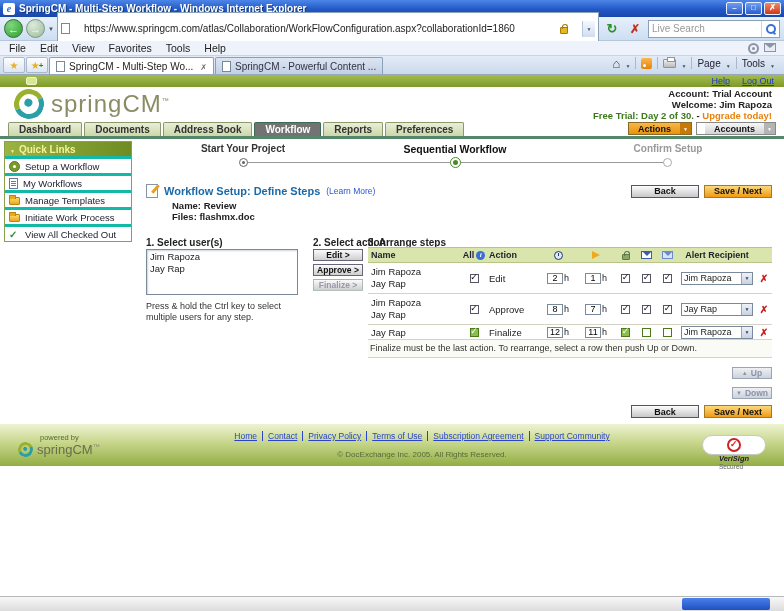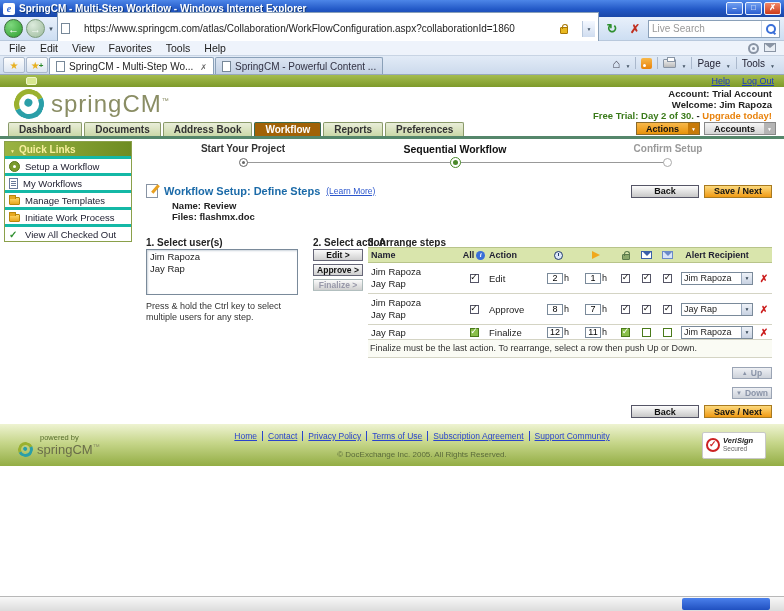--- a/index.html
+++ b/index.html
@@ -109,27 +109,27 @@
   .logotm { font-size:7px; color:#8a8d64; vertical-align:super; }
   .acctinfo { position:absolute; right:12px; top:1px; text-align:right; font-size:9.5px; font-weight:bold; line-height:11px; color:#222; }
   .trial-green { color:#3a7a1a; }
   .upgrade { color:#e8820c; }
 
   .navrow { position:absolute; top:123px; left:0; width:100%; height:16px;
     background:#fff; border-bottom:3px solid #55876b; display:flex; align-items:flex-end; padding-left:8px; }
   .ntab { height:14px; font-size:10px; font-weight:bold; color:#333;
     background:linear-gradient(#e9eed9,#cbd8a8); border:1px solid #8a9a6a; border-bottom:none;
     padding:0 10px; display:flex; align-items:center; margin-right:2px; border-radius:2px 2px 0 0; }
-  .ntab.active { background:#a16207; color:#fff; border-color:#3a6a50;margin-top:40px; }
+  .ntab.active { background:#737373; color:#fff; border-color:#3a6a50;margin-top:40px; }
   .navbtns { margin-left:auto; display:flex; gap:4px; margin-right:8px; align-items:center; padding-bottom:1px; }
   .ddbtn { display:flex; height:13px; border:1px solid #8a6a2a; font-size:9px; font-weight:bold; }
   .ddbtn .lbl { padding:0 9px; display:flex; align-items:center; background:linear-gradient(#f8b84a,#e8920a); color:#111; }
   .ddbtn .arr { width:11px; background:#c87a08; display:flex; align-items:center; justify-content:center; }
   .ddbtn .arr::before { content:"▼"; font-size:5px; color:#fff; }
-  .ddbtn.gray { border-color:#888; }
+  .ddbtn.gray { border-color:#888;padding-left:8px; }
   .ddbtn.gray .lbl { background:linear-gradient(#f6f6f6,#d4d4d4); }
   .ddbtn.gray .arr { background:#b4b4b4; }
 
   
   .content { position:absolute; top:139px; left:0; width:100%; height:285px; background:#fff; }
 
   .sidebar { position:absolute; left:4px; top:2px; width:128px; border:1px solid #8aa04a; background:#fff; }
   .sb-head { height:14px; background:linear-gradient(90deg,#9ab342,#6e8c22); color:#f8ef9e;
     font-size:10px; font-weight:bold; display:flex; align-items:center; padding-left:5px; gap:4px; }
   .sb-arrow::before { content:"▼"; font-size:5px; color:#f8ef9e; }
@@ -155,21 +155,21 @@
   .sn1 { left:239px; top:19px; border:1px solid #666; }
   .sn1::after { content:''; position:absolute; width:3px; height:3px; border-radius:50%; background:#666; left:2px; top:2px; }
   .sn2 { left:450px; top:18px; width:11px; height:11px; border:1px solid #4a8a2a; }
   .sn2::after { content:''; position:absolute; width:5px; height:5px; border-radius:50%; background:#4a8a2a; left:2px; top:2px; }
   .sn3 { left:663px; top:19px; border:1px solid #aaa; }
 
   .wfhead { position:absolute; top:44px; left:146px; right:12px; height:16px; display:flex; align-items:center; gap:6px; }
   .ic-editdoc { width:12px; height:14px; background:#fff; border:1px solid #8894a4; position:relative; flex:none; }
   .ic-editdoc::after { content:''; position:absolute; width:3px; height:10px; background:#e8a020; transform:rotate(40deg); left:7px; top:-1px; }
   .wftitle { font-size:11px; font-weight:bold; color:#1b6aa8; white-space:nowrap; }
-  .learnmore { font-size:8.5px; color:#2a55cc; text-decoration:underline; }
+  .learnmore { font-size:8.5px; color:#2a55cc; }
   .wfbtns { margin-left:auto; display:flex; gap:5px; }
   .btn { height:13px; min-width:68px; display:flex; align-items:center; justify-content:center;
     font-size:9px; font-weight:bold; border:1px solid #556; color:#111; padding:0 8px; }
   .btn-gray { background:linear-gradient(#fcfcfc,#c8c8c8); }
   .btn-orange { background:linear-gradient(#fcd97c,#f09a14); border-color:#a87a20; }
 
   .meta1 { position:absolute; left:172px; top:61px; font-size:9.5px; font-weight:bold; }
   .meta2 { position:absolute; left:172px; top:72px; font-size:9.5px; font-weight:bold; }
 
   .seclabel { position:absolute; top:98px; font-size:10px; font-weight:bold; color:#222; }
@@ -254,22 +254,22 @@
   .flogo { display:flex; align-items:center; gap:4px; }
   .swirl.small { width:15px; height:15px; border-width:3px; }
   .swirl.small::after { width:4px; height:4px; left:2px; top:2px; }
   .flogotext { font-size:13px; color:#6a6d4a; }
   .fcenter { flex:1; text-align:center; }
   .flinks { font-size:8.5px; }
   .flink { color:#2a44cc; text-decoration:underline; display:inline-block; }
   .flink + .flink { border-left:1px solid #2a44cc; padding-left:5px; margin-left:5px; }
   .fcopy { font-size:8px; color:#5a6a3a; margin-top:9px; }
   .fright { width:90px; flex:none; display:flex; justify-content:flex-end; }
-  .verisign { width:64px; height:27px; background:#fff; border:1px solid #c8c8c8; border-radius:2px;
-    display:flex; align-items:center; padding:2px 3px; gap:3px; }
+  .verisign { width:64px; height:20px; background:#fff; border:1px solid #c8c8c8; border-radius:13px;
+    display:flex; align-items:center; padding:2px 3px; gap:3px;flex-direction:column; }
   .vscheck { width:14px; height:14px; border:2px solid #cc2222; border-radius:50%; position:relative; flex:none; }
   .vscheck::before { content:"✓"; color:#cc2222; font-size:9px; font-weight:bold; position:absolute; left:1px; top:-1px; }
   .vstext { line-height:8px; }
   .vs1 { font-size:7.5px; font-weight:bold; font-style:italic; color:#222; }
   .vs2 { font-size:6.5px; color:#666; }
 
   .statusbar { position:absolute; bottom:0; left:0; width:100%; height:15px;
     background:linear-gradient(#f8f8f8,#dcdcdc); border-top:1px solid #b8b8b8; }
   .taskfrag { position:absolute; right:14px; top:1px; bottom:1px; width:88px;
     background:linear-gradient(#4a80ec,#2050c0); border-radius:2px; }

